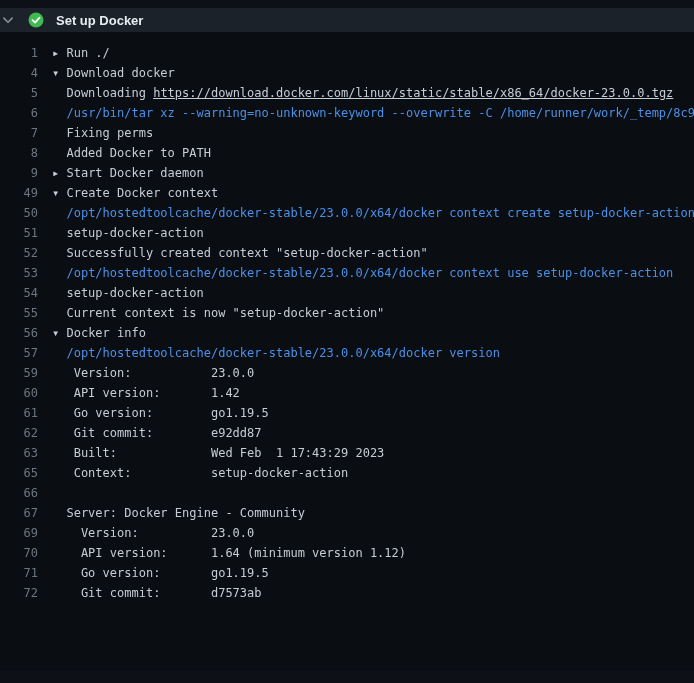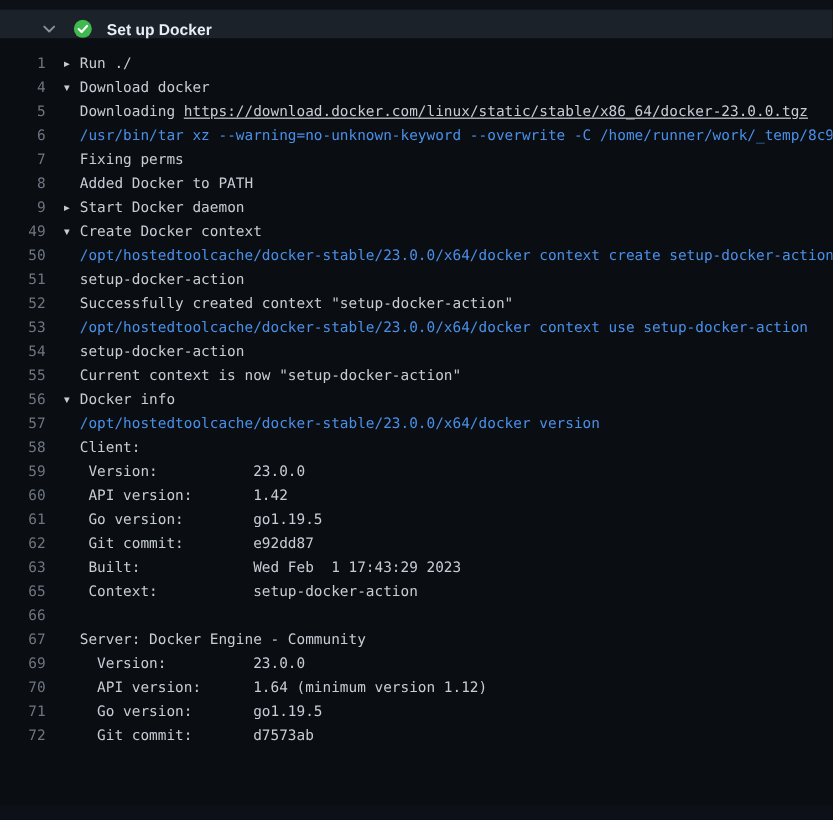--- a/index.html
+++ b/index.html
@@ -16,22 +16,22 @@
   *{box-sizing:border-box;}
   html,body{margin:0;padding:0;}
   body{
     width:694px;height:683px;overflow:hidden;
     background:var(--bg-page);
     font-family:"Liberation Sans",sans-serif;
   }
   .step-header{
     margin-top:8px;height:24px;width:100%;
     background:var(--bg-header);
-    display:flex;align-items:flex-end;
-    padding:0 33px;gap:12px;cursor:pointer;
+    display:flex;align-items:center;
+    padding:0 0;gap:12px;cursor:pointer;
   }
   .chev{display:flex;align-items:center;justify-content:center;width:16px;height:16px;}
   .status{display:flex;align-items:center;justify-content:center;width:16px;height:16px;}
   .step-title{color:var(--title);font-size:13px;font-weight:600;}
   .log-area{
     background:var(--bg-log);
     width:100%;height:639px;
     padding-top:11px;
     overflow:hidden;
   }
@@ -129,24 +129,20 @@
       </div>
       <div class="row group">
         <span class="num">56</span>
         <span class="content"><span class="seg-arrow">▾ </span><span class="seg-text">Docker info</span></span>
       </div>
       <div class="row">
         <span class="num">57</span>
         <span class="content"><span class="seg-text">  </span><span class="seg-cmd">/opt/hostedtoolcache/docker-stable/23.0.0/x64/docker version</span></span>
       </div>
       <div class="row">
-        <span class="num">58</span>
-        <span class="content"><span class="seg-text">  Client:</span></span>
-      </div>
-      <div class="row">
         <span class="num">59</span>
         <span class="content"><span class="seg-text">   Version:           23.0.0</span></span>
       </div>
       <div class="row">
         <span class="num">60</span>
         <span class="content"><span class="seg-text">   API version:       1.42</span></span>
       </div>
       <div class="row">
         <span class="num">61</span>
         <span class="content"><span class="seg-text">   Go version:        go1.19.5</span></span>

